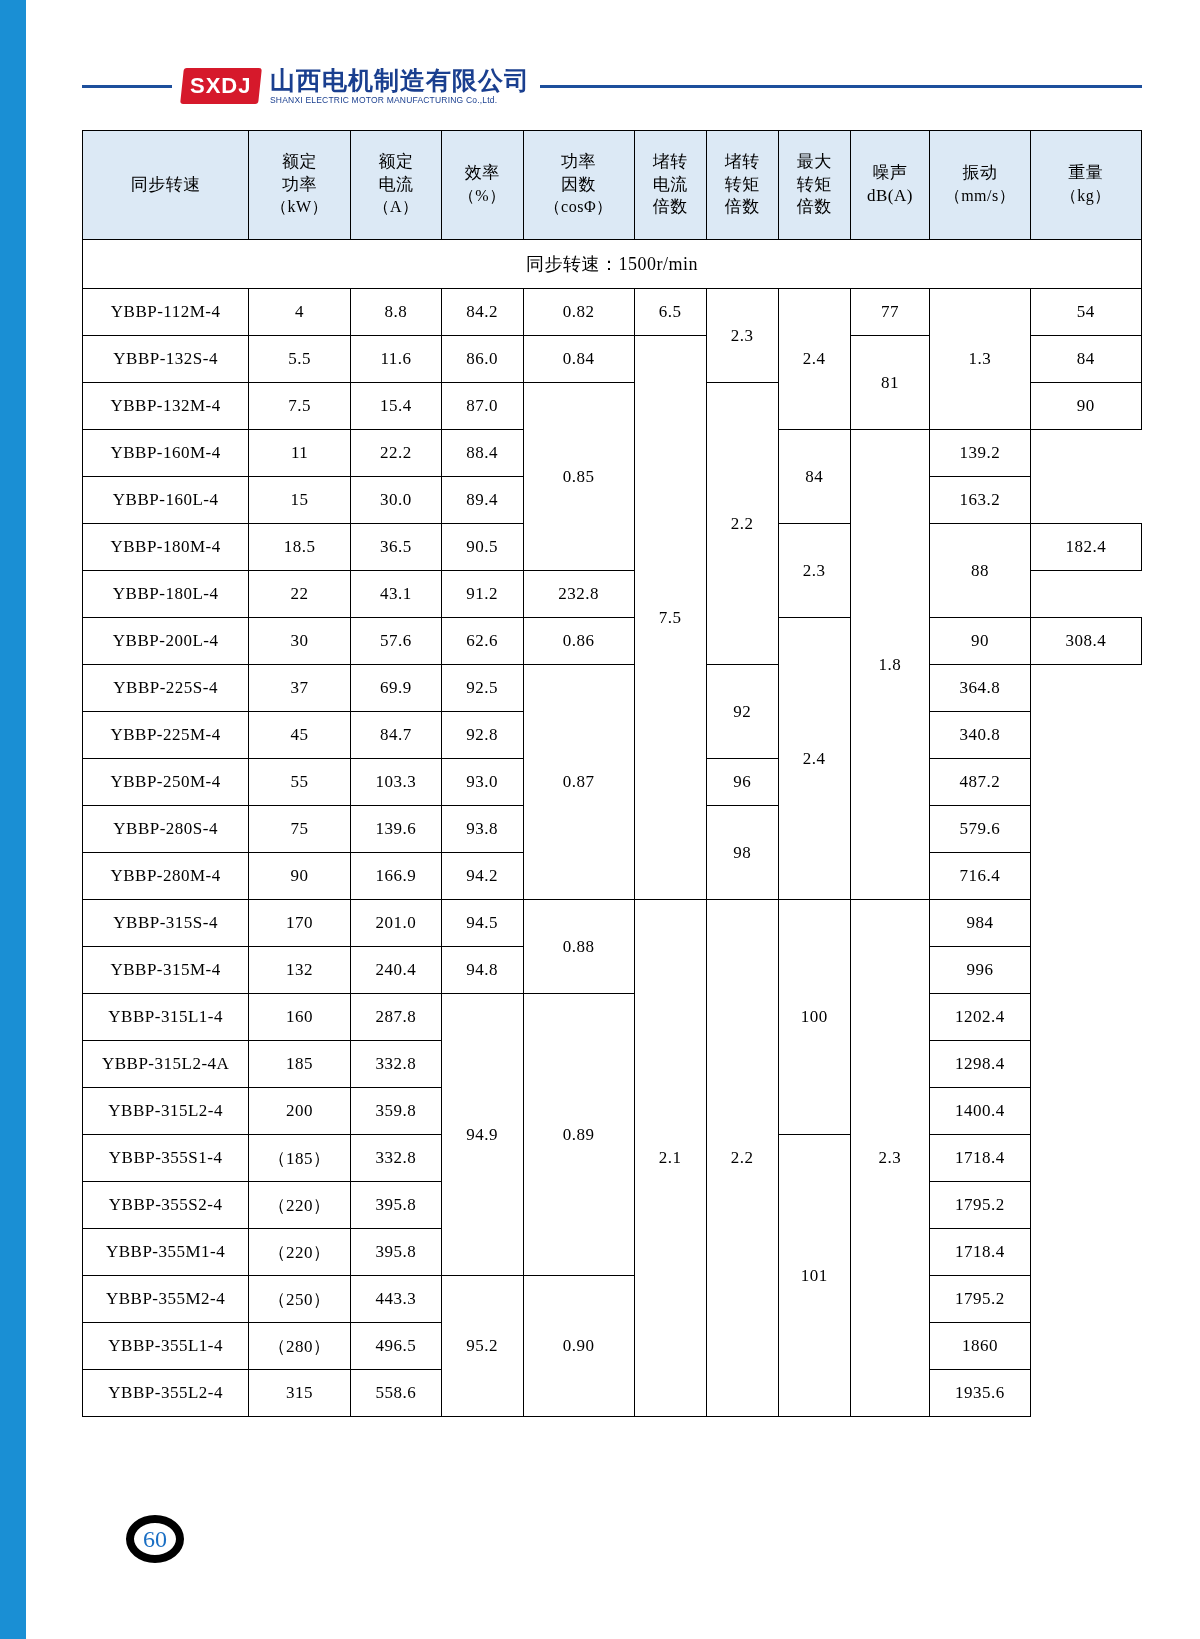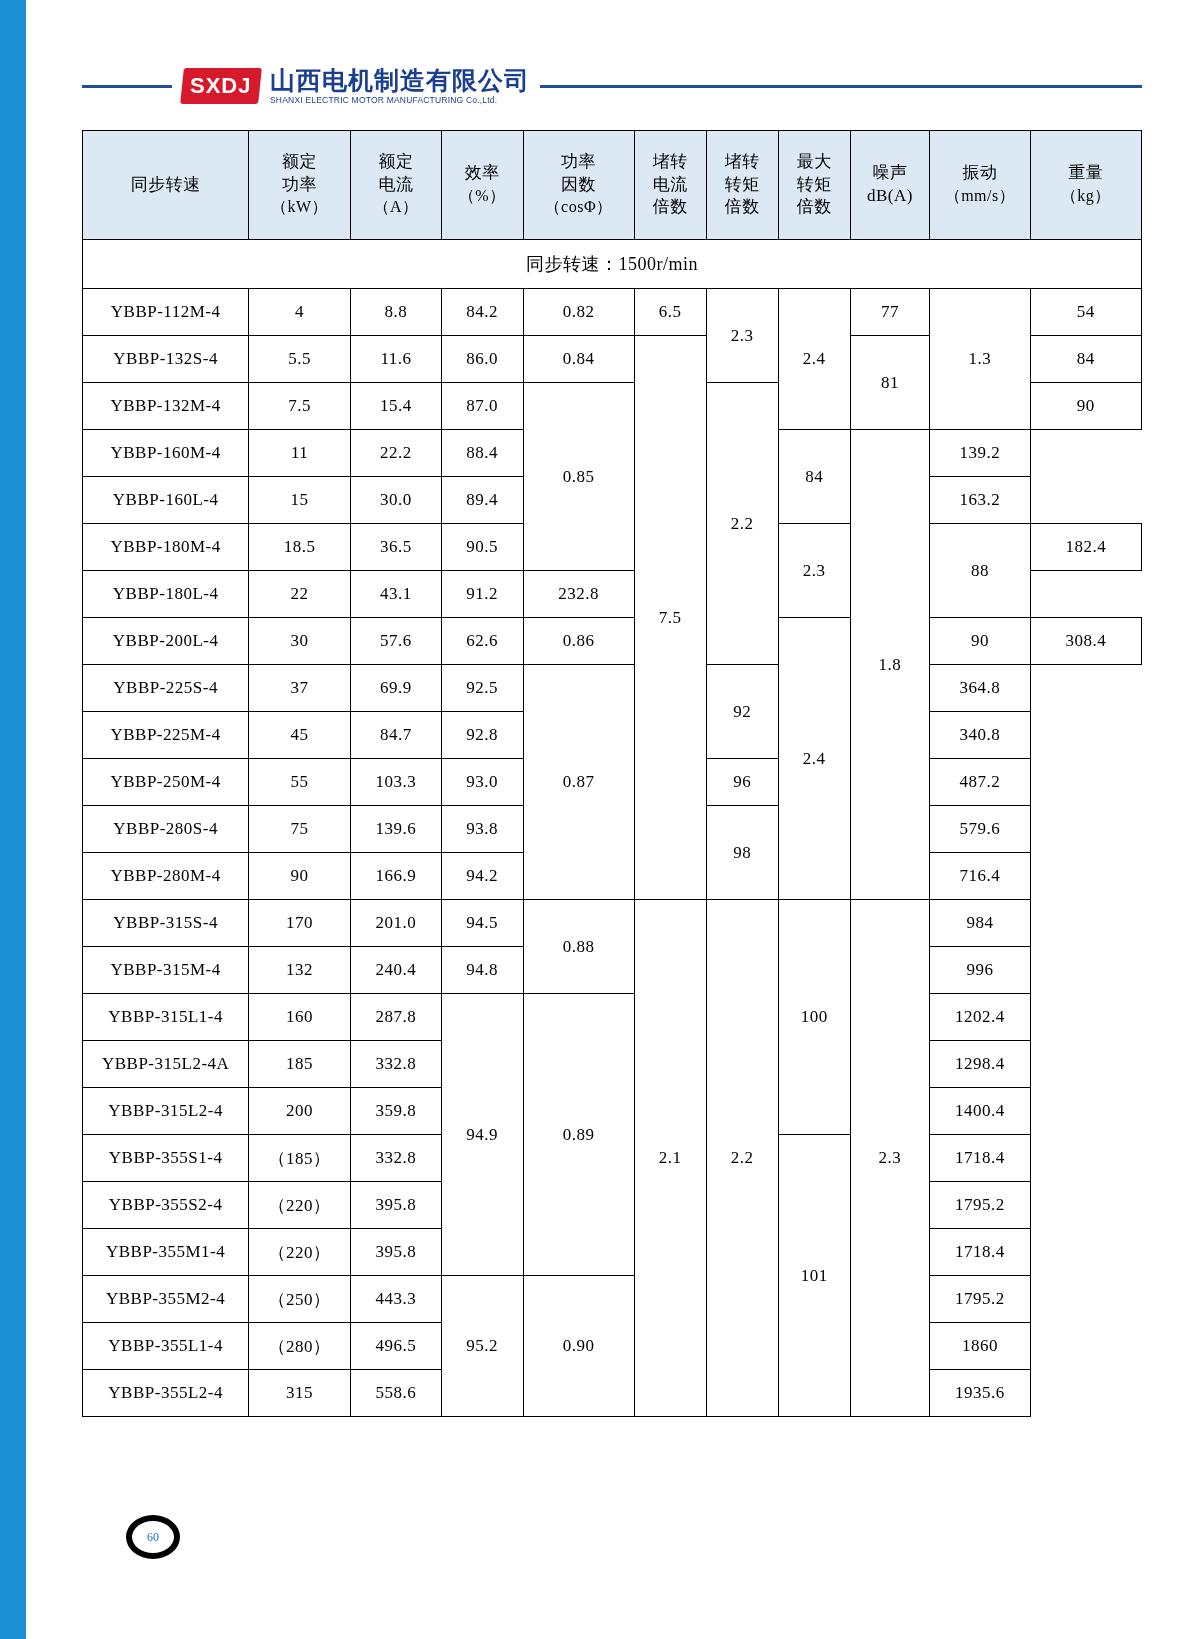--- a/index.html
+++ b/index.html
@@ -143,25 +143,25 @@
   .c9 { width: 75px; }
   .c10 { width: 95px; }
   .c11 { width: 105px; }
   
   .page-num {
     position: absolute;
     left: 100px;
     top: 1515px;
     width: 42px;
     height: 32px;
-    border: 6px solid #000000;
+    border: 8px solid #000000;
     border-radius: 50%;
     color: #1a6fc4;
     font-family: "Liberation Serif", serif;
-    font-size: 12px;
+    font-size: 24px;
     display: flex;
     align-items: center;
     justify-content: center;
   }
 </style>
 </head>
 <body>
 
 <div class="left-bar"></div>
 

